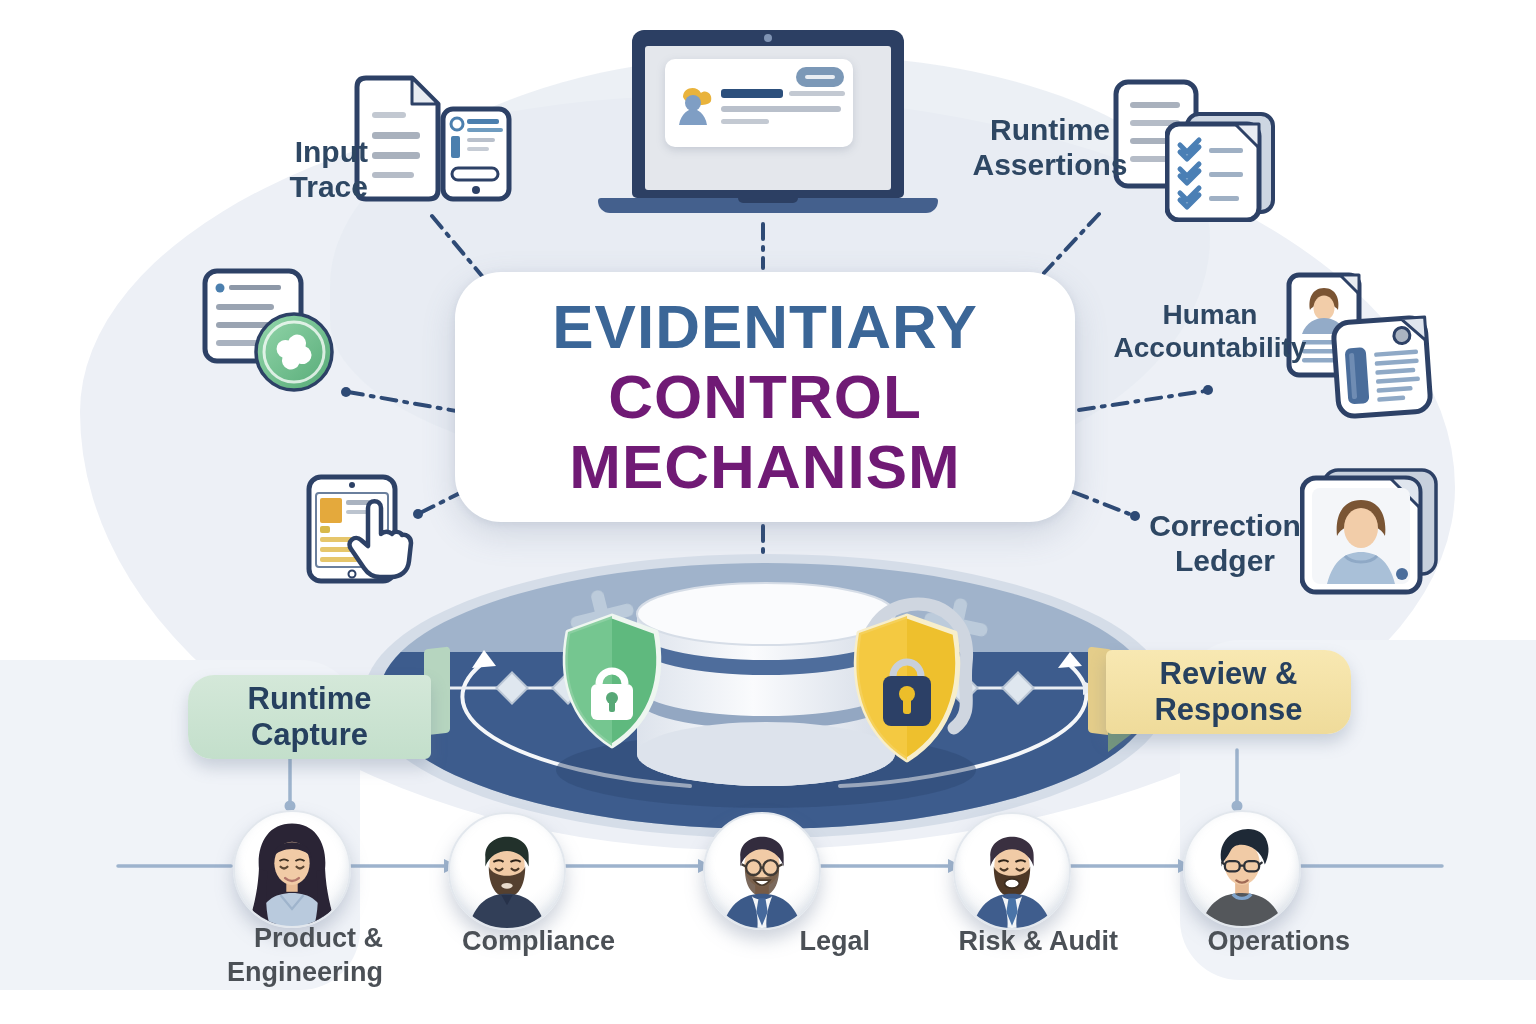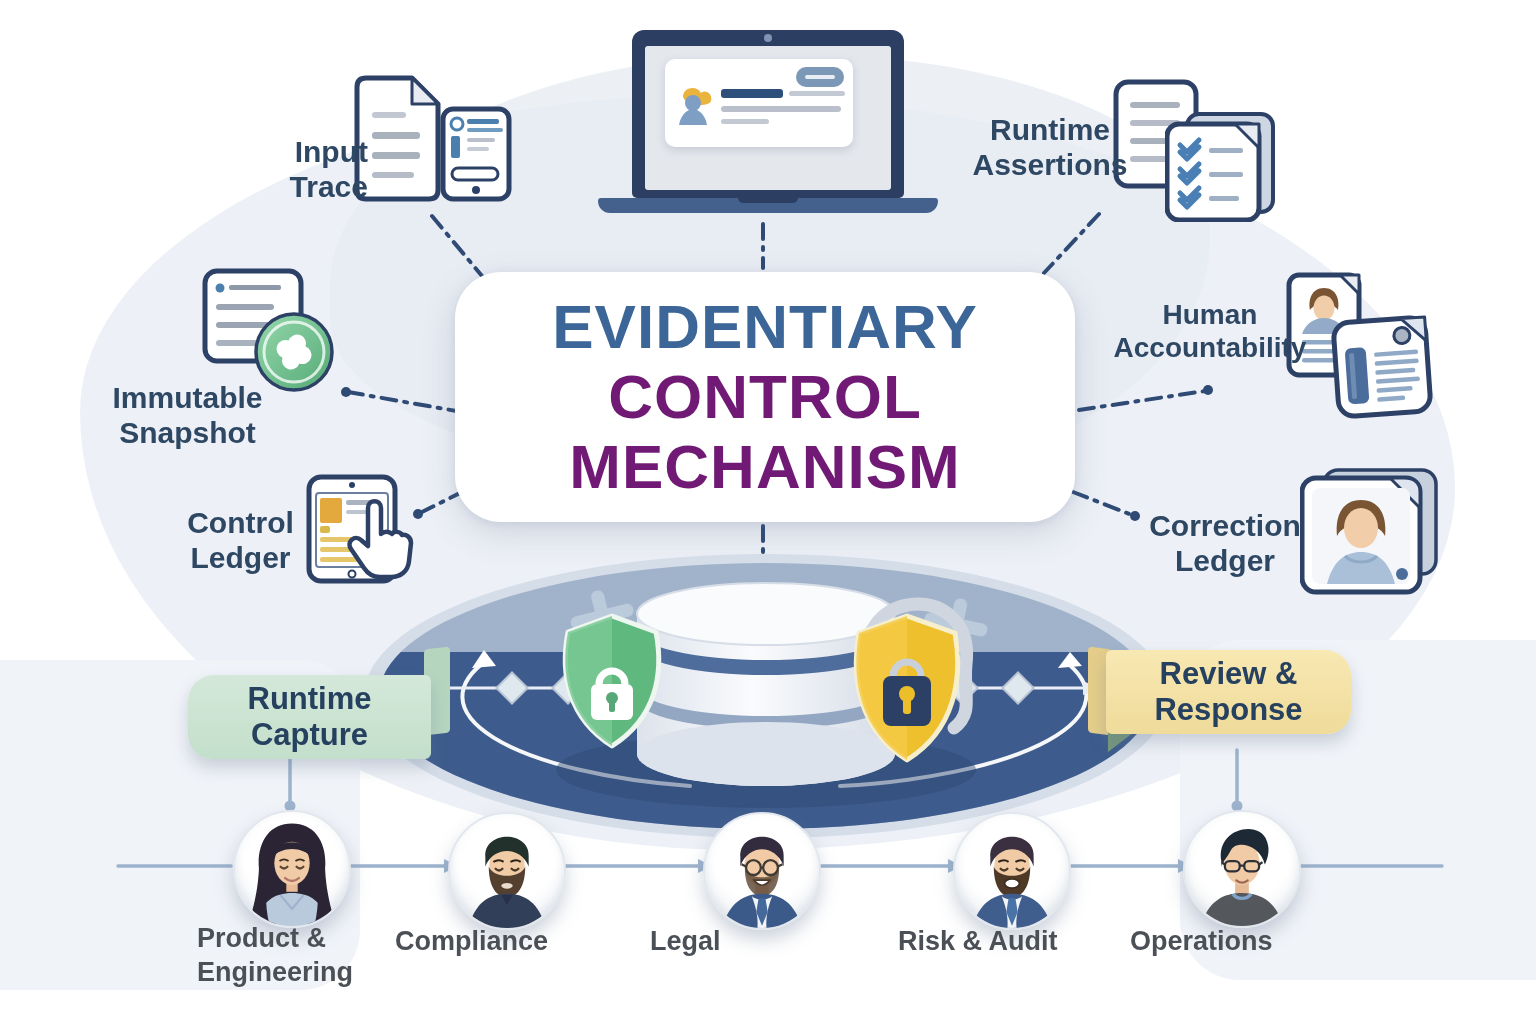--- a/index.html
+++ b/index.html
@@ -47,21 +47,21 @@
                  box-shadow:0 3px 8px rgba(120,130,150,.28); }
   .card-btn { right:9px; top:8px; width:48px; height:20px; background:#7b98b7; border-radius:10px; }
   .card-btn i { position:absolute; left:9px; top:8px; width:30px; height:4px; background:#e8edf3; border-radius:2px; }
   .bar { position:absolute; border-radius:3px; }
   
   .avatar { position:absolute; width:114px; height:114px; border-radius:50%; overflow:hidden;
             background:radial-gradient(circle at 50% 32%, #ffffff 52%, #e6eaef 100%);
             border:2px solid #e2e7ed;
             box-shadow:0 10px 18px rgba(115,130,155,.35), inset 0 -4px 10px rgba(160,175,195,.25); }
   .avatar svg { width:100%; height:100%; display:block; }
-  .role-label { position:absolute; font-weight:700; font-size:27px; color:#4b5056; text-align:left; line-height:1.25; }
+  .role-label { position:absolute; font-weight:700; font-size:27px; color:#4b5056; text-align:right; line-height:1.25; }
 </style>
 </head>
 <body>
 
 <div class="stage">
 
   <div class="abs blob1"></div>
   <div class="abs blob2"></div>
   <div class="abs blob3"></div>
   <div class="abs blob4"></div>
@@ -187,21 +187,20 @@
     <circle cx="42" cy="42" r="38" fill="url(#seal)" stroke="#2d4166" stroke-width="3.5"></circle>
     <circle cx="42" cy="42" r="30" fill="none" stroke="rgba(255,255,255,.75)" stroke-width="3"></circle>
     <g fill="#fff" transform="rotate(20 42 42)">
       <circle cx="42" cy="33" r="9"></circle>
         <circle cx="42" cy="51" r="9"></circle>
       <circle cx="33" cy="42" r="9"></circle>
         <circle cx="51" cy="42" r="9"></circle>
         <circle cx="42" cy="42" r="7"></circle>
     </g>
   </svg>
-  <div class="node-label" style="left:95px;top:380px;width:185px;">Immutable Snapshot</div>
 
   <svg class="abs" style="left:1286px;top:272px;" width="78" height="108">
     <rect x="3" y="3" width="70" height="100" rx="10" fill="#fff" stroke="#2d4166" stroke-width="5"></rect>
     <path d="M54 3 L73 22 V3 Z" fill="#e8ecf2" stroke="#2d4166" stroke-width="3" stroke-linejoin="round"></path>
     <path d="M38 16 C26 16 22 27 24 38 C29 30 47 30 52 38 C54 27 50 16 38 16 Z" fill="#7a5433"></path>
     <ellipse cx="38" cy="36" rx="10.5" ry="12.5" fill="#f2cda9"></ellipse>
     <path d="M16 62 C20 50 30 46 38 46 C46 46 56 50 60 62 Z" fill="#93abc8"></path>
     <rect x="16" y="68" width="44" height="4.5" rx="2" fill="#8fa9c6"></rect>
     <rect x="16" y="77" width="44" height="4.5" rx="2" fill="#8fa9c6"></rect>
     <rect x="16" y="86" width="36" height="4.5" rx="2" fill="#8fa9c6"></rect>
@@ -230,21 +229,20 @@
     <rect x="14" y="24" width="22" height="25" rx="2" fill="#e4a93c"></rect>
     <rect x="14" y="52" width="10" height="7" rx="2" fill="#d8b94a"></rect>
     <rect x="40" y="26" width="34" height="5" rx="2" fill="#aab3c0"></rect>
     <rect x="40" y="36" width="28" height="4" rx="2" fill="#bcc4cf"></rect>
     <rect x="14" y="63" width="42" height="5" rx="2" fill="#e6c66b"></rect>
     <rect x="14" y="73" width="48" height="5" rx="2" fill="#e6c66b"></rect>
     <rect x="14" y="83" width="38" height="5" rx="2" fill="#e6c66b"></rect>
     <circle cx="46" cy="100" r="3.5" fill="none" stroke="#2d4166" stroke-width="2"></circle>
     <path d="M62 34 c0 -9 13 -9 13 0 v26 c3 -3 8 -3 11 0 c2 -3 8 -3 10 1 c4 -1 9 2 9 8 l-2 18 c-1 10 -8 16 -18 16 h-11 c-7 0 -12 -3 -16 -9 l-13 -19 c-5 -7 4 -15 10 -9 l7 6 z" fill="#fff" stroke="#2d4166" stroke-width="4.5" stroke-linejoin="round"></path>
   </svg>
-  <div class="node-label" style="left:168px;top:505px;width:145px;">Control Ledger</div>
 
   <svg class="abs" style="left:1300px;top:468px;" width="142" height="130">
     <rect x="24" y="2" width="112" height="104" rx="14" fill="#c7d0dd" stroke="#2d4166" stroke-width="3.5"></rect>
     <rect x="2" y="10" width="118" height="114" rx="14" fill="#fff" stroke="#2d4166" stroke-width="5"></rect>
     <path d="M90 10 L120 40 V24 Q120 10 104 10 Z" fill="#dfe5ee" stroke="#2d4166" stroke-width="3" stroke-linejoin="round"></path>
     <rect x="12" y="20" width="98" height="96" rx="8" fill="#f4f6f9"></rect>
     <path d="M61 32 C41 32 35 50 37 68 C44 52 78 52 85 68 C87 50 81 32 61 32 Z" fill="#7a5534"></path>
     <ellipse cx="61" cy="60" rx="17" ry="20" fill="#f2cda9"></ellipse>
     <path d="M27 116 C33 92 46 84 61 84 C76 84 89 92 95 116 Z" fill="#a9c0d8"></path>
     <path d="M45 88 C52 96 70 96 77 88" fill="none" stroke="#8fa9c6" stroke-width="3"></path>

